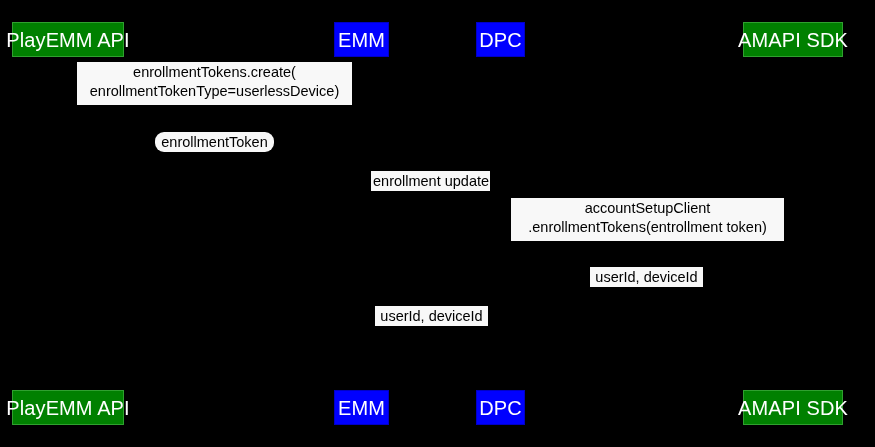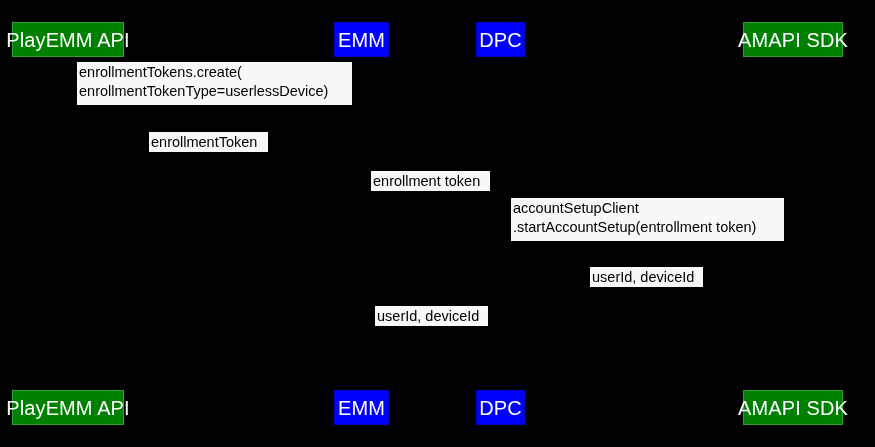--- a/index.html
+++ b/index.html
@@ -63,20 +63,21 @@
   
   .msg-label {
     position: absolute;
     box-sizing: border-box;
     background: #f8f8f8;
     color: #000000;
     font-size: 14.5px;
     line-height: 19px;
     padding: 1px 2px 17px 2px;
     white-space: pre;
+    text-align: center;
   }
   .msg-label.single {
     line-height: 19px;
   }
 </style>
 </head>
 <body>
 
 <div id="canvas">
 
@@ -128,25 +129,25 @@
   <div class="participant blue" style="left: 476px; top: 390px; width: 49px; height: 35px; background: rgb(0, 0, 255); border-color: rgb(0, 0, 200); color: rgb(255, 255, 255);">
     <span>DPC</span>
   </div>
   <div class="participant green" style="left: 743px; top: 390px; width: 100px; height: 35px; background: rgb(0, 128, 0); border-color: rgb(47, 160, 47); color: rgb(255, 255, 255);">
     <span>AMAPI SDK</span>
   </div>
 
   <div class="msg-label" style="left:77px; top:62px; width:275px; height:43px;">enrollmentTokens.create(
 enrollmentTokenType=userlessDevice)</div>
 
-  <div class="msg-label single" style="left:149px; top:132px; width:119px; height:20px;">enrollmentToken</div>
+  <div class="msg-label single" style="left:155px; top:132px; width:119px; height:20px;border-radius:9px;">enrollmentToken</div>
 
-  <div class="msg-label single" style="left:371px; top:171px; width:119px; height:20px;">enrollment token</div>
+  <div class="msg-label single" style="left:371px; top:171px; width:119px; height:20px;">enrollment update</div>
 
   <div class="msg-label" style="left:511px; top:198px; width:273px; height:43px;">accountSetupClient
-.startAccountSetup(entrollment token)</div>
+.enrollmentTokens(entrollment token)</div>
 
   <div class="msg-label single" style="left:590px; top:267px; width:113px; height:20px;">userId, deviceId</div>
 
   <div class="msg-label single" style="left:375px; top:306px; width:113px; height:20px;">userId, deviceId</div>
 
 
 </div>
 
 </body></html>

